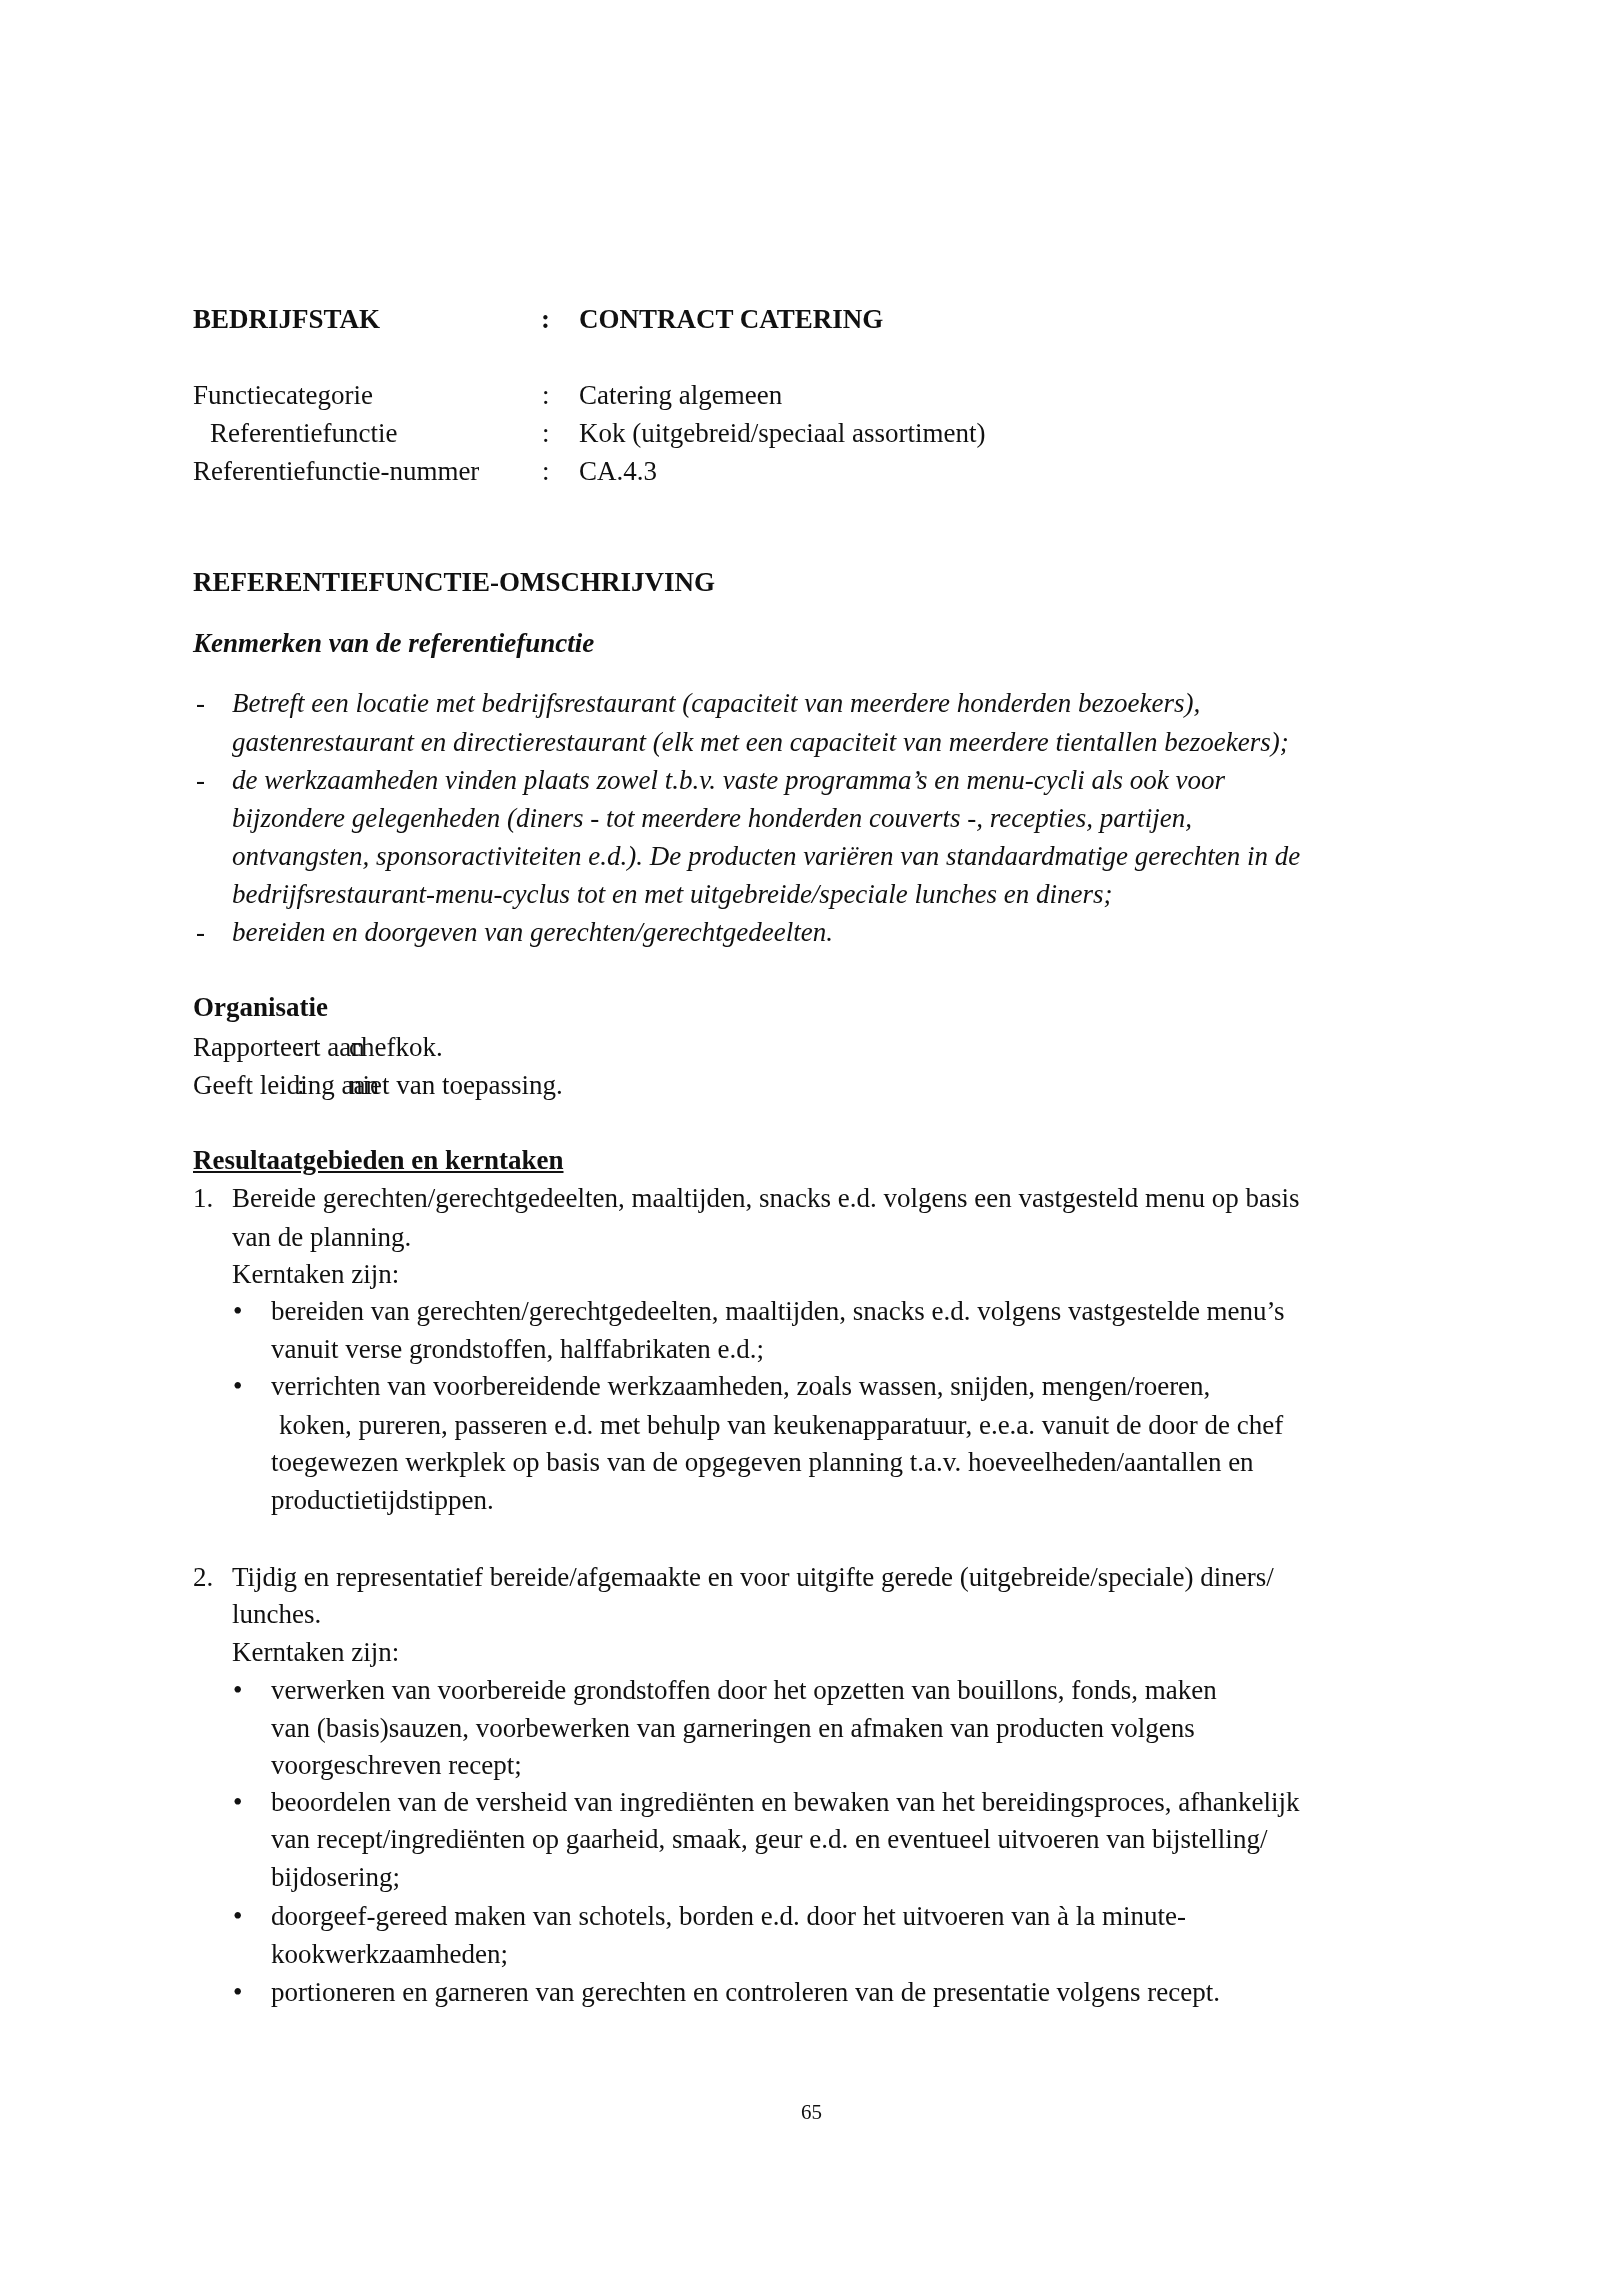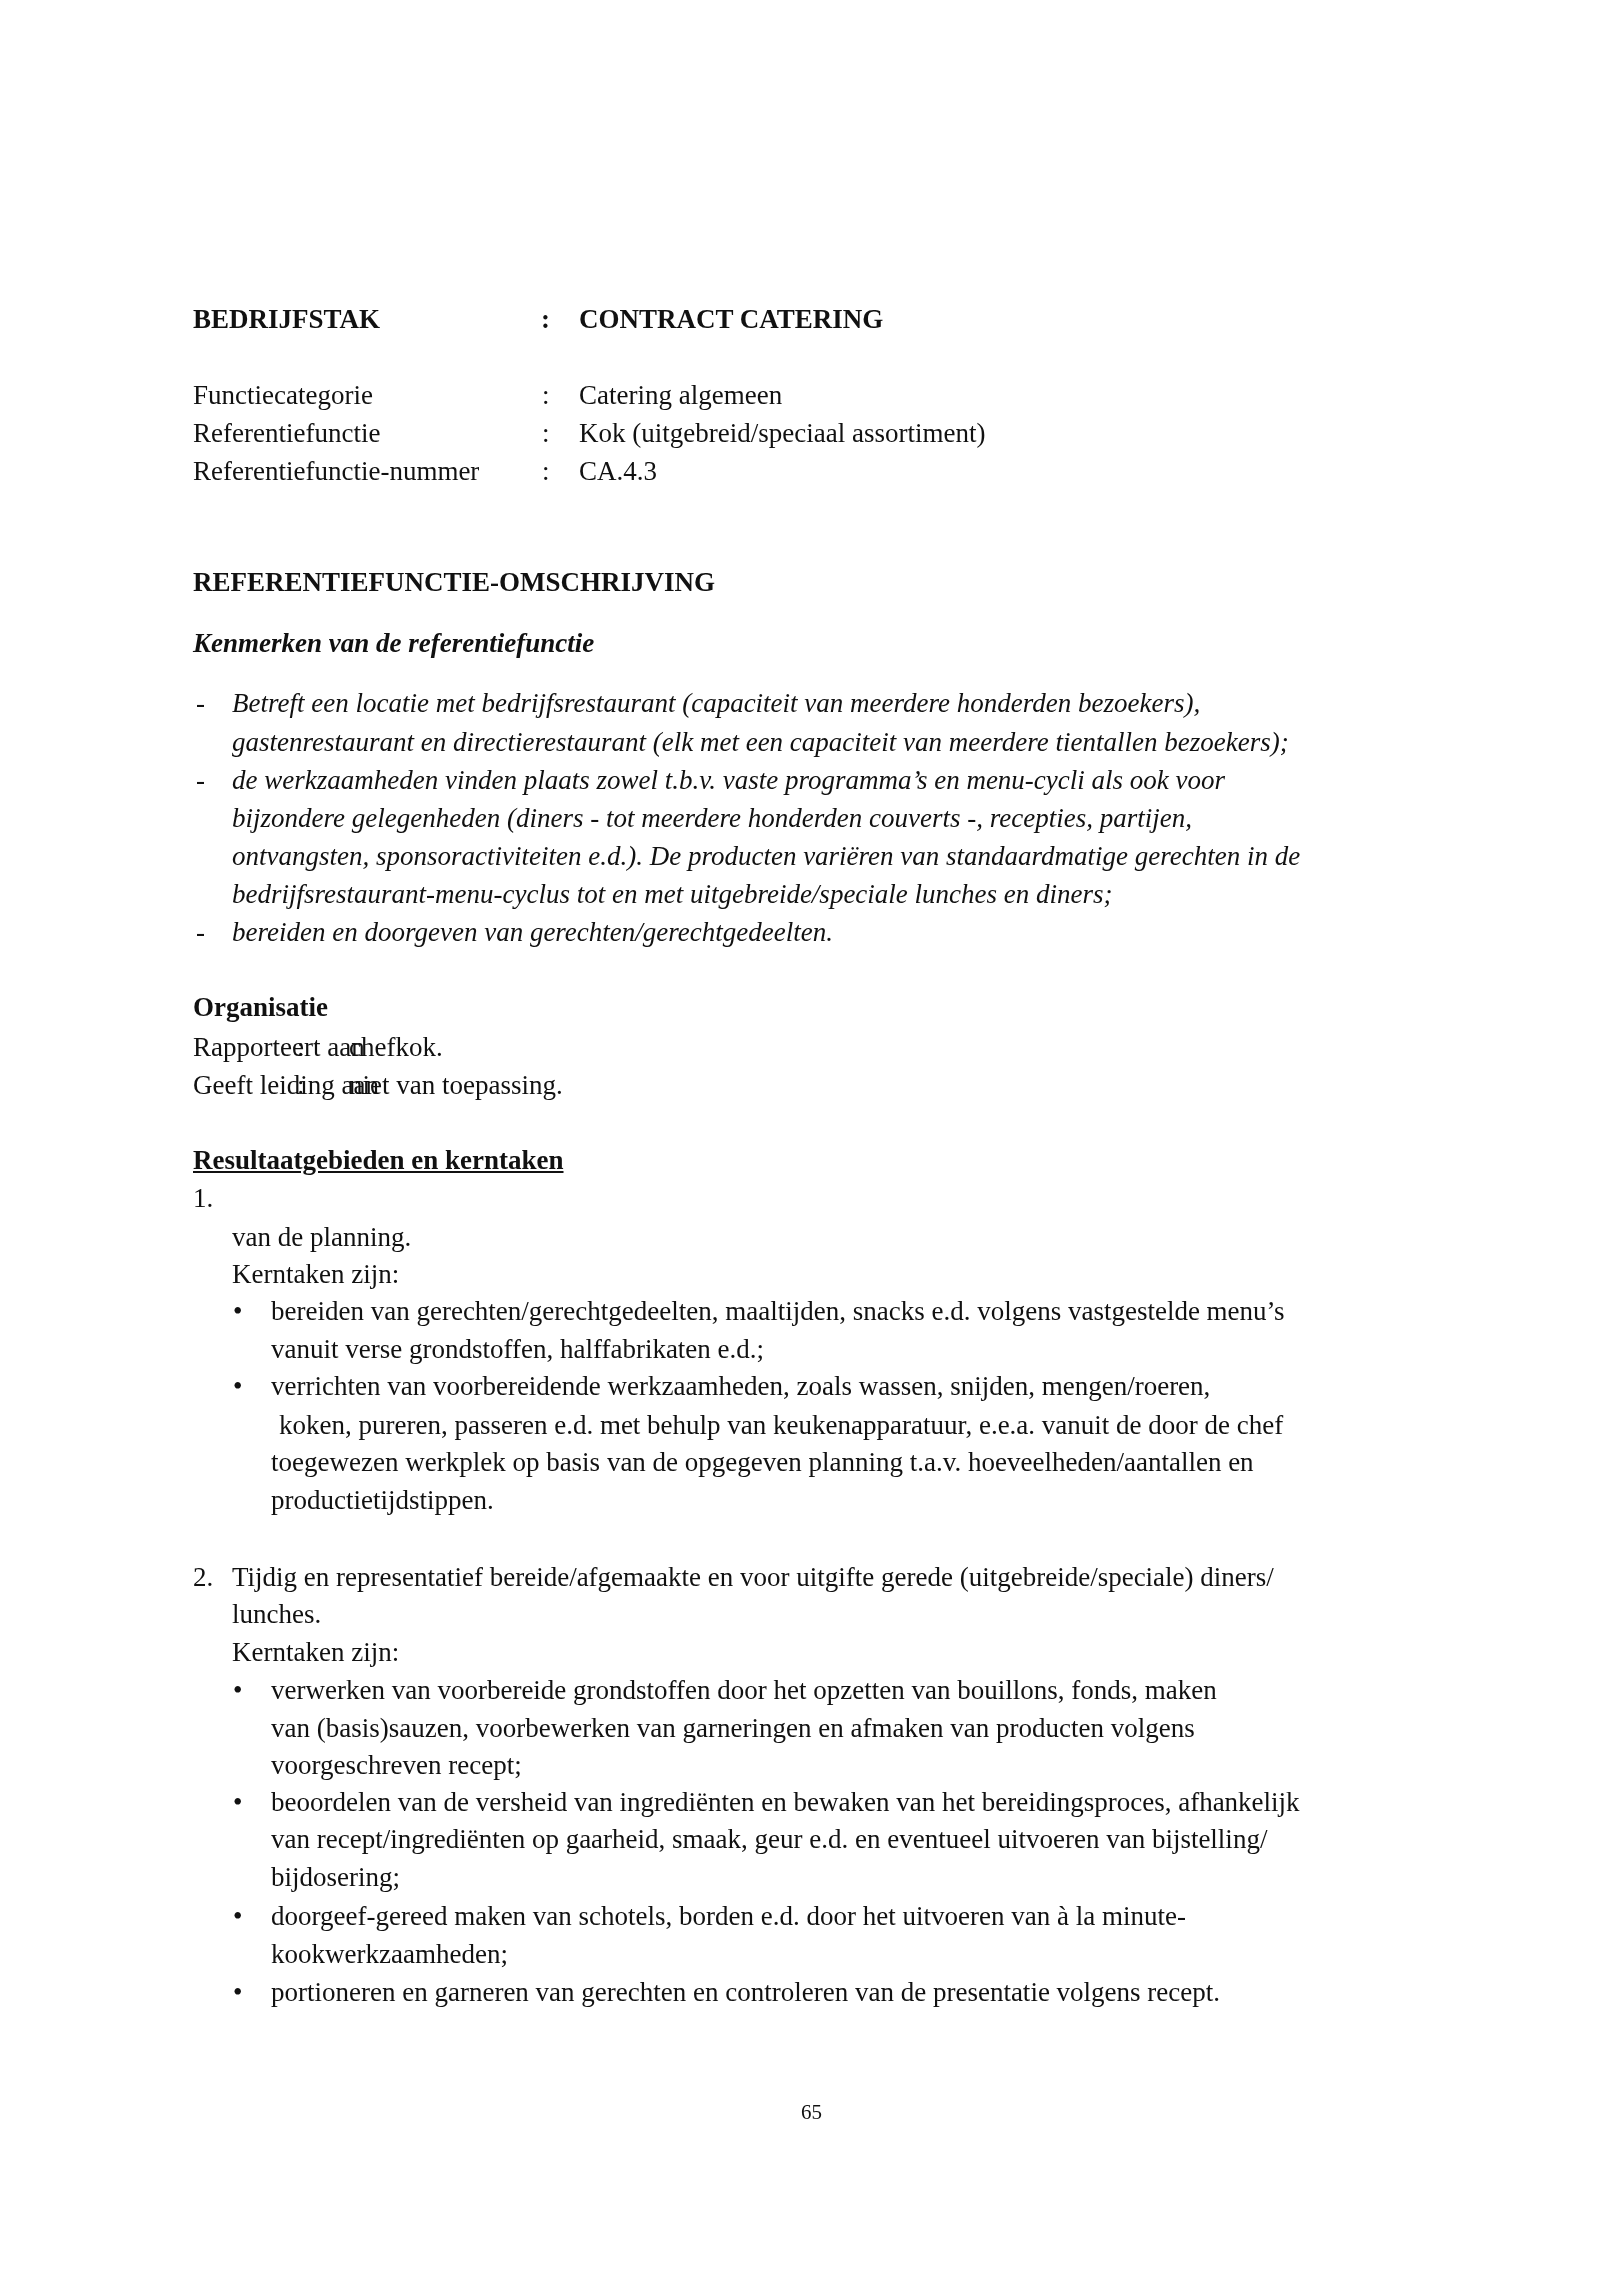--- a/index.html
+++ b/index.html
@@ -18,21 +18,21 @@
 <div class="page">
 
   <div class="ln b" style="left:193px; top:303px;">BEDRIJFSTAK</div>
   <div class="ln b" style="left:541px; top:303px;">:</div>
   <div class="ln b" style="left:579px; top:303px;">CONTRACT CATERING</div>
 
   <div class="ln" style="left:193px; top:379px;">Functiecategorie</div>
   <div class="ln" style="left:542px; top:379px;">:</div>
   <div class="ln" style="left:579px; top:379px;">Catering algemeen</div>
 
-  <div class="ln" style="left:193px; top:417px;text-align:right;">Referentiefunctie</div>
+  <div class="ln" style="left:210px; top:417px;text-align:right;">Referentiefunctie</div>
   <div class="ln" style="left:542px; top:417px;">:</div>
   <div class="ln" style="left:579px; top:417px;">Kok (uitgebreid/speciaal assortiment)</div>
 
   <div class="ln" style="left:193px; top:455px;text-align:right;">Referentiefunctie-nummer</div>
   <div class="ln" style="left:542px; top:455px;">:</div>
   <div class="ln" style="left:579px; top:455px;">CA.4.3</div>
 
   <div class="ln b" style="left:193px; top:566px;">REFERENTIEFUNCTIE-OMSCHRIJVING</div>
 
   <div class="ln bi" style="left:193px; top:627px;">Kenmerken van de referentiefunctie</div>
@@ -52,20 +52,21 @@
   <div class="ln" style="left:193px; top:1031px;">Rapporteert aan</div>
   <div class="ln" style="left:297px; top:1031px;">:</div>
   <div class="ln" style="left:349px; top:1031px;">chefkok.</div>
   <div class="ln" style="left:193px; top:1069px;">Geeft leiding aan</div>
   <div class="ln" style="left:297px; top:1069px;">:</div>
   <div class="ln" style="left:349px; top:1069px;">niet van toepassing.</div>
 
   <div class="ln b" style="left:193px; top:1144px;text-decoration:underline;">Resultaatgebieden en kerntaken</div>
 
   <div class="ln" style="left:193px; top:1182px;">1.</div>
+  <div class="ln" style="left:232px; top:1182px;">Bereide gerechten/gerechtgedeelten, maaltijden, snacks e.d. volgens een vastgesteld menu op basis</div>
   <div class="ln" style="left:232px; top:1221px;">van de planning.</div>
   <div class="ln" style="left:232px; top:1258px;">Kerntaken zijn:</div>
 
   <div class="ln" style="left:233px; top:1295px;">•</div>
   <div class="ln" style="left:271px; top:1295px;">bereiden van gerechten/gerechtgedeelten, maaltijden, snacks e.d. volgens vastgestelde menu’s</div>
   <div class="ln" style="left:271px; top:1333px;">vanuit verse grondstoffen, halffabrikaten e.d.;</div>
 
   <div class="ln" style="left:233px; top:1370px;">•</div>
   <div class="ln" style="left:271px; top:1370px;">verrichten van voorbereidende werkzaamheden, zoals wassen, snijden, mengen/roeren,</div>
   <div class="ln" style="left:279px; top:1409px;">koken, pureren, passeren e.d. met behulp van keukenapparatuur, e.e.a. vanuit de door de chef</div>

